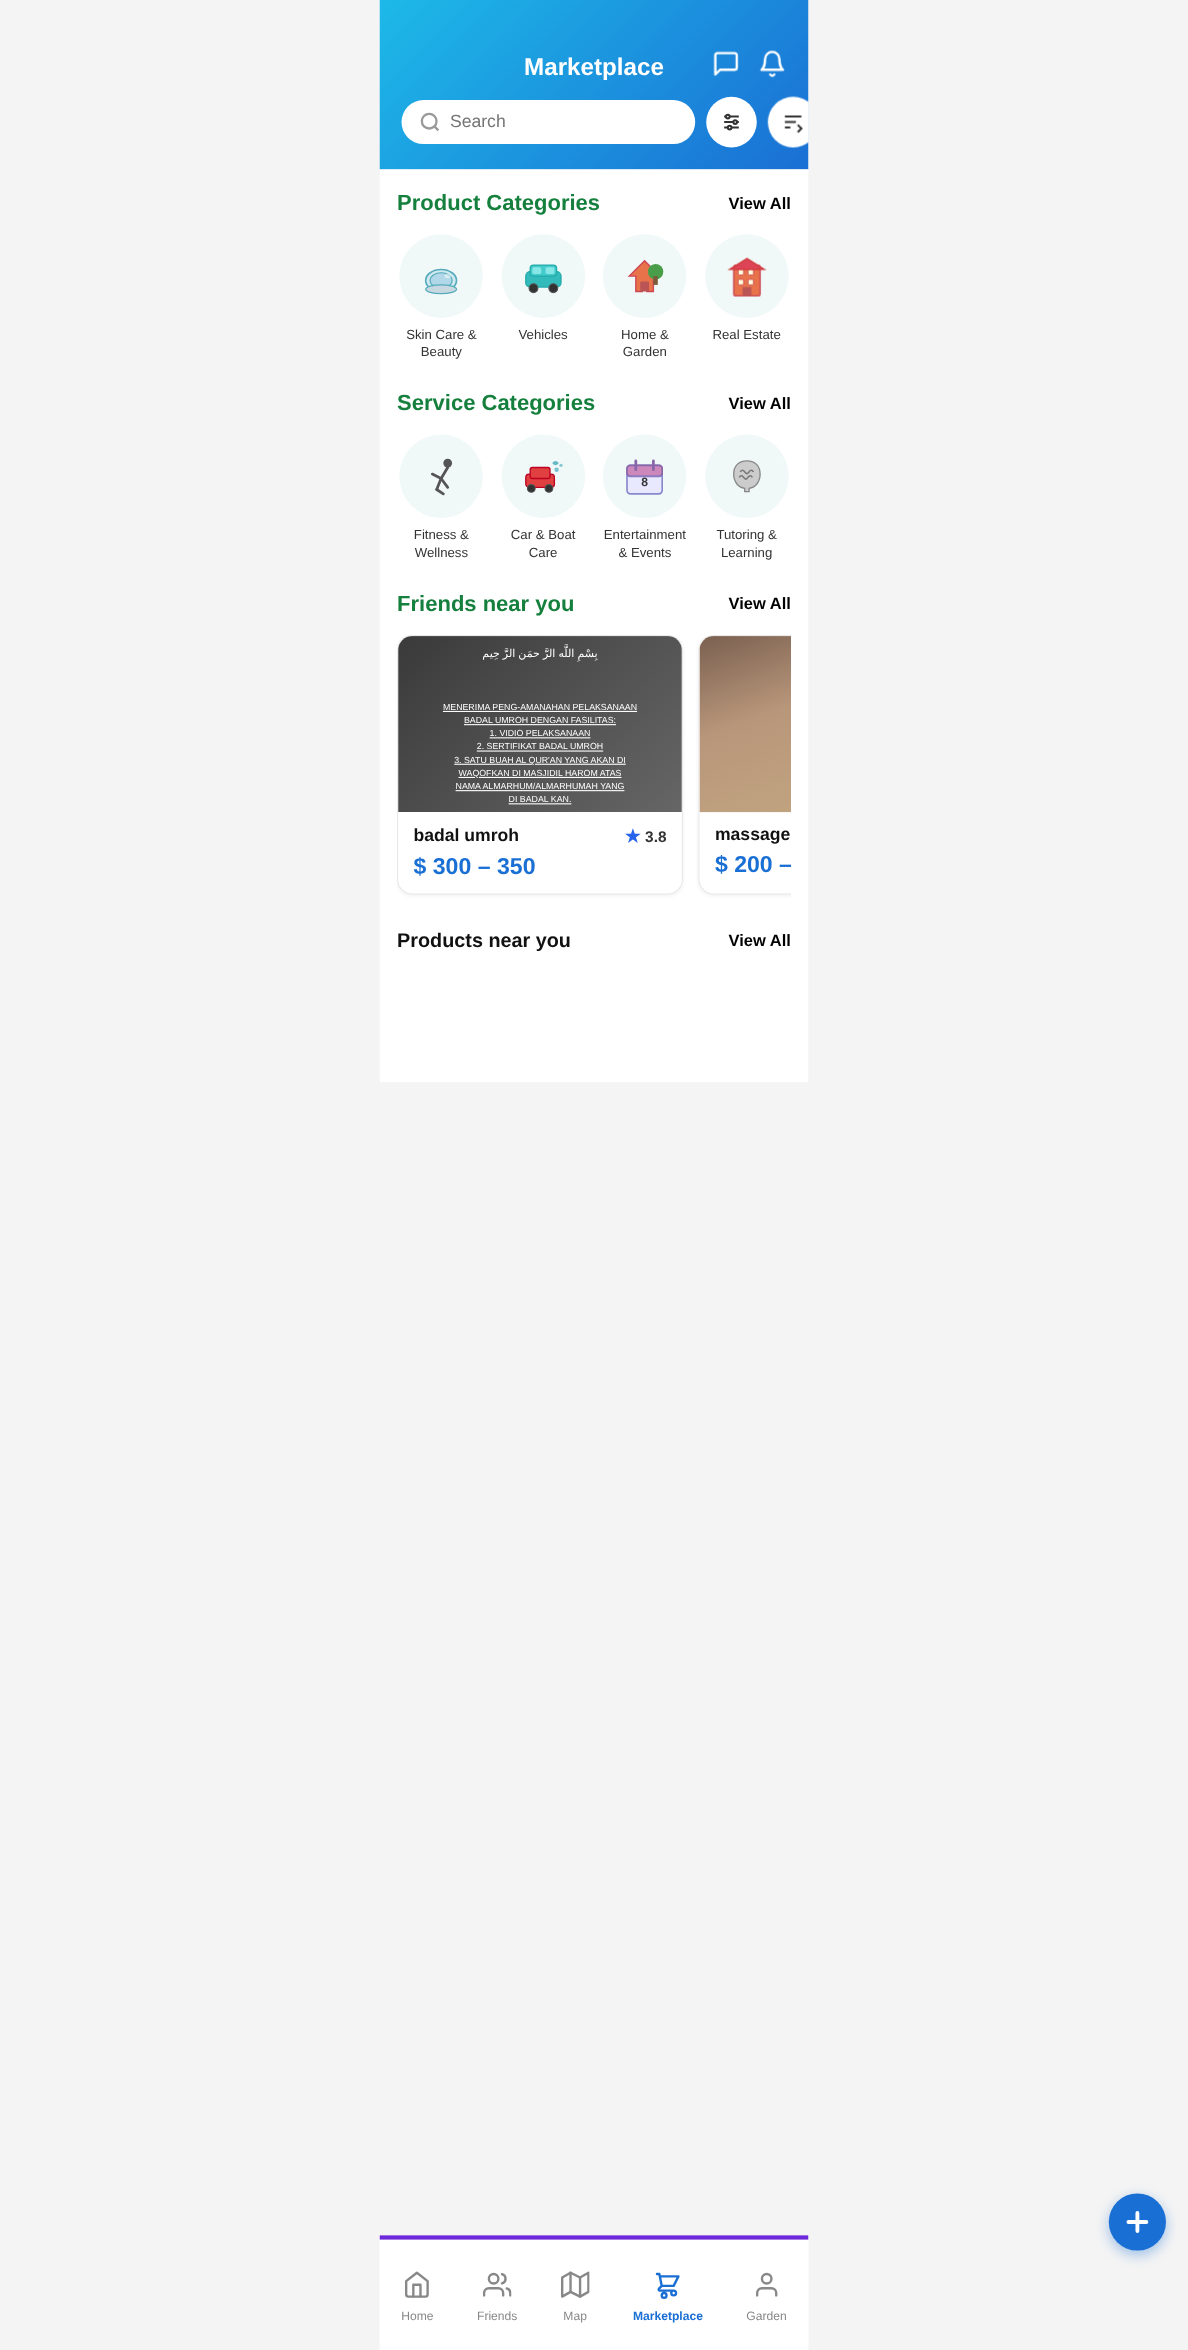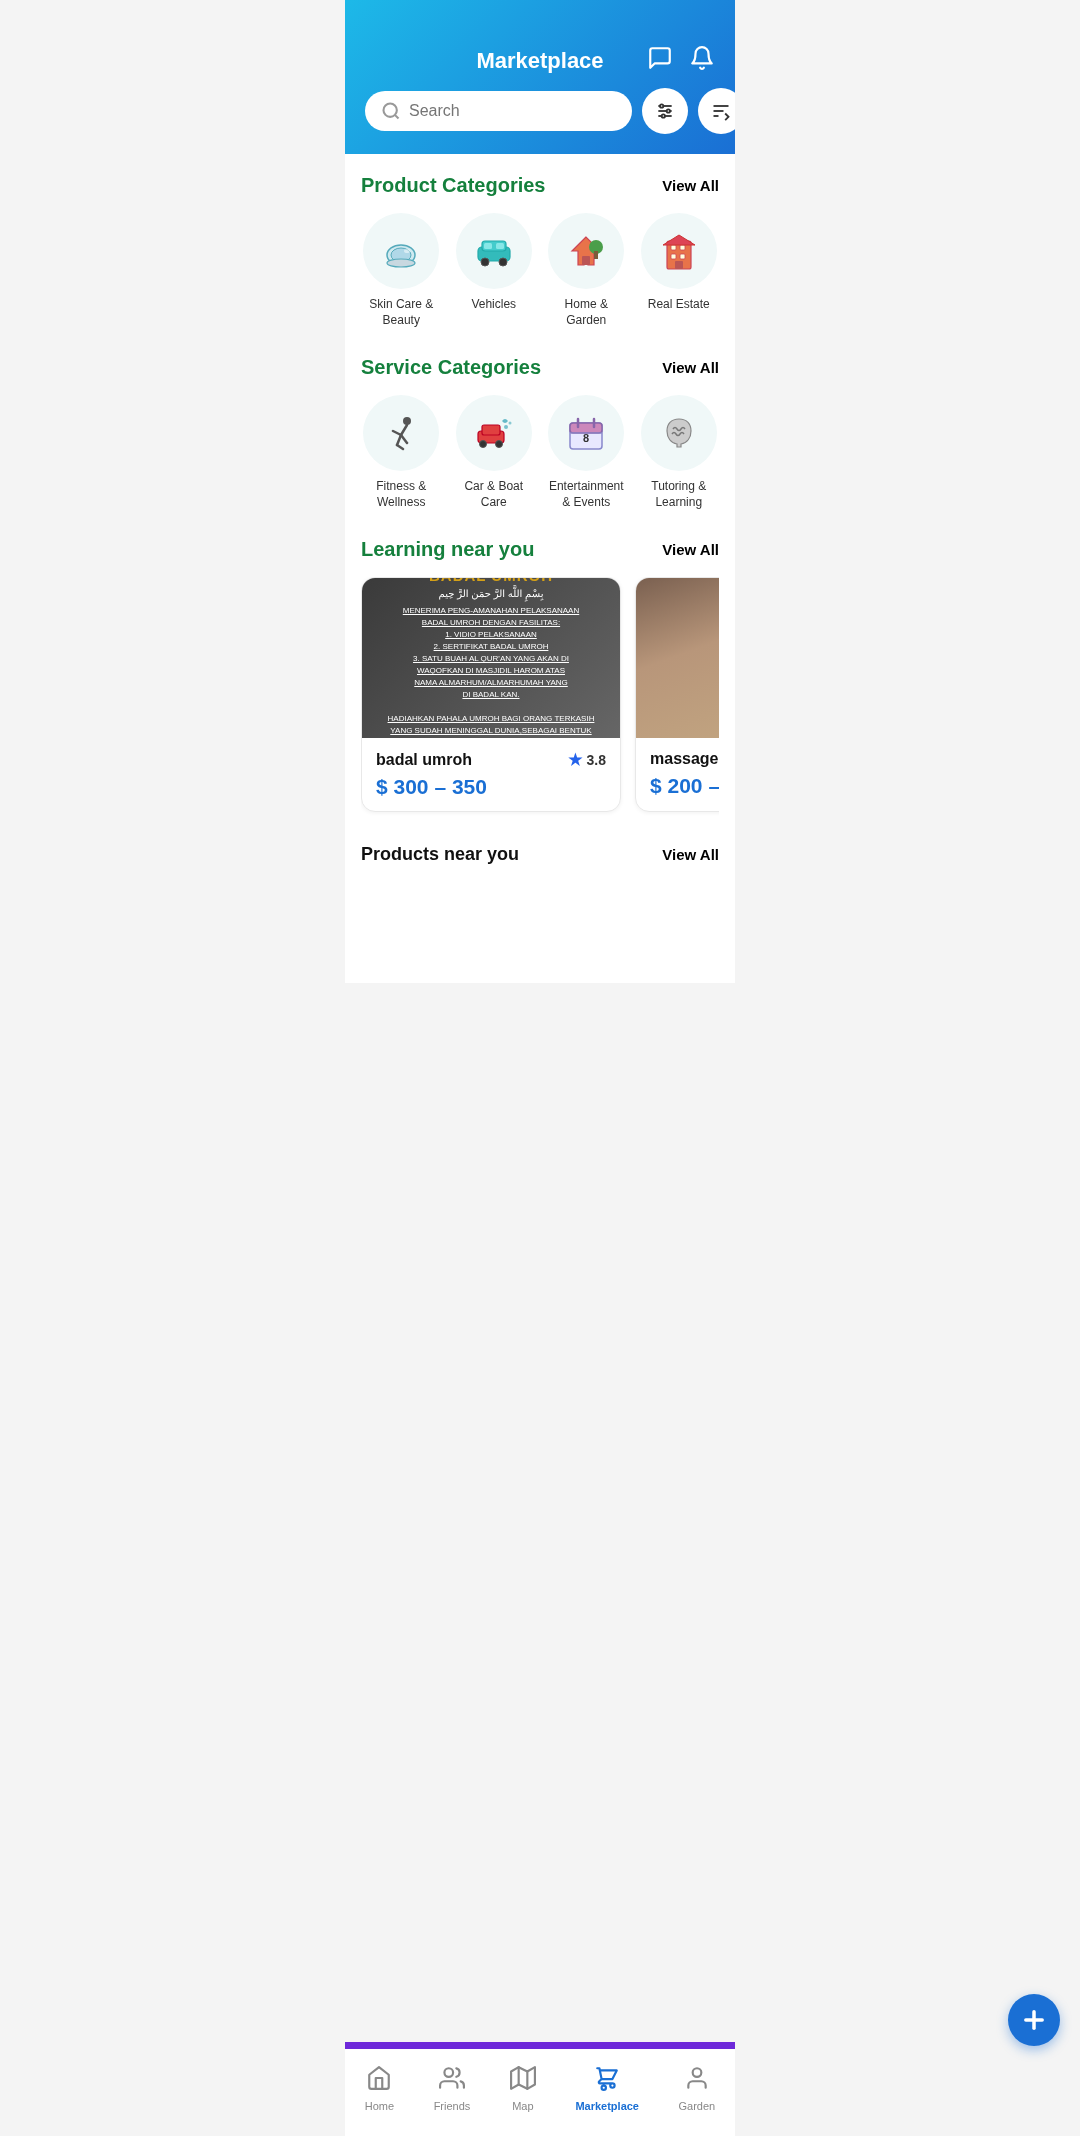--- a/index.html
+++ b/index.html
@@ -191,20 +191,21 @@
 
     .service-card-image-inner {
       width: 100%;
       height: 100%;
       background: linear-gradient(135deg, #3a3a3a 0%, #666 100%);
       display: flex;
       flex-direction: column;
       align-items: center;
       justify-content: center;
       padding: 12px;
+      gap: 31px;
     }
 
     .badal-title {
       color: #d4a017;
       font-size: 15px;
       font-weight: 800;
       text-align: center;
       margin-bottom: 4px;
       letter-spacing: 1px;
     }
@@ -288,25 +289,25 @@
     }
 
     
     .bottom-nav {
       position: fixed;
       bottom: 0;
       left: 50%;
       transform: translateX(-50%);
       width: 390px;
       background: white;
-      border-top: 7px solid #6d28d9;
+      border-top: 4px solid #6d28d9;
       display: flex;
       justify-content: space-around;
       align-items: center;
-      padding: 12px 0 20px;
+      padding: 24px 0 20px;
       z-index: 200;
     }
 
     .nav-item {
       display: flex;
       flex-direction: column;
       align-items: center;
       gap: 3px;
       cursor: pointer;
       padding: 4px 12px;
@@ -532,21 +533,21 @@
           </svg>
         </div>
         <span class="category-label">Tutoring &amp;<br>Learning</span>
       </div>
 
     </div>
   </div>
 
   <div class="section-divider">
     <div class="section-header">
-      <span class="section-title">Learning near you</span>
+      <span class="section-title">Friends near you</span>
       <button class="view-all">View All</button>
     </div>
     <div class="services-scroll">
 
       <div class="service-card">
         <div class="service-card-image">
           <div class="service-card-image-inner">
             <div class="badal-title">BADAL UMROH</div>
             <div class="badal-arabic">بِسْمِ اللَّه الرَّ حمَن الرَّ حِيم</div>
             <div class="badal-body">MENERIMA PENG-AMANAHAN PELAKSANAAN<br>BADAL UMROH DENGAN FASILITAS:<br>1. VIDIO PELAKSANAAN<br>2. SERTIFIKAT BADAL UMROH<br>3. SATU BUAH AL QUR'AN YANG AKAN DI<br>WAQOFKAN DI MASJIDIL HAROM ATAS<br>NAMA ALMARHUM/ALMARHUMAH YANG<br>DI BADAL KAN.<br><br>HADIAHKAN PAHALA UMROH BAGI ORANG TERKASIH<br>YANG SUDAH MENINGGAL DUNIA,SEBAGAI BENTUK<br>BAKTI DAN CINTA KITA KEPADA MEREKA</div>

